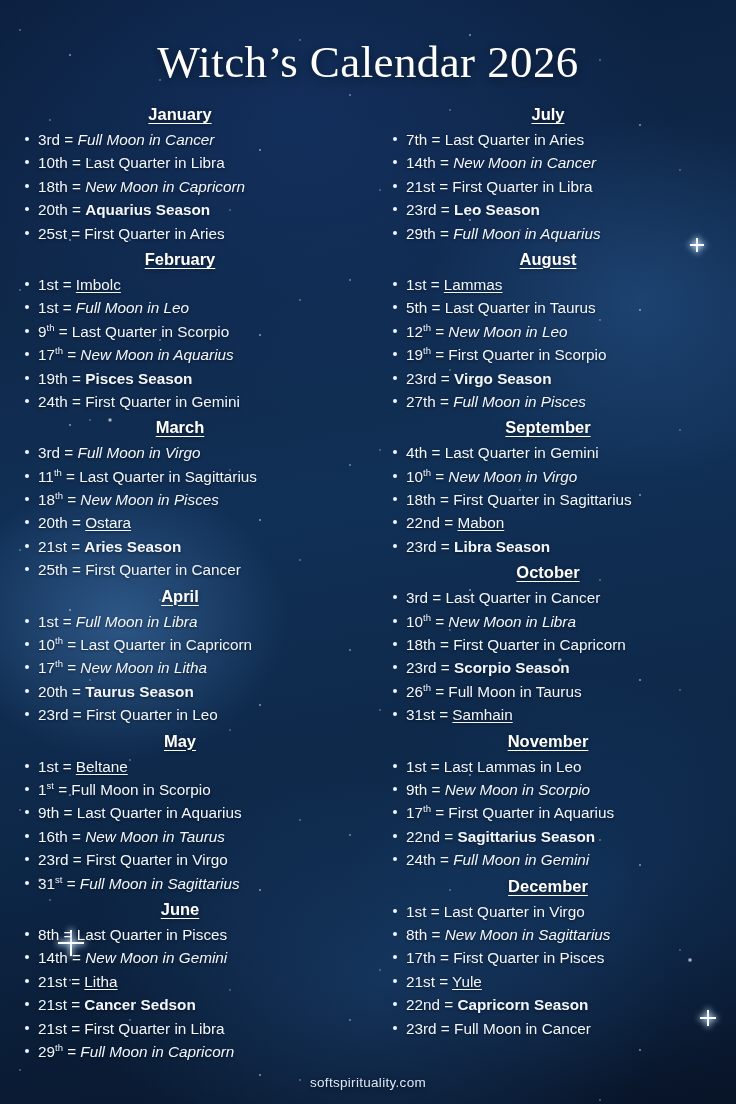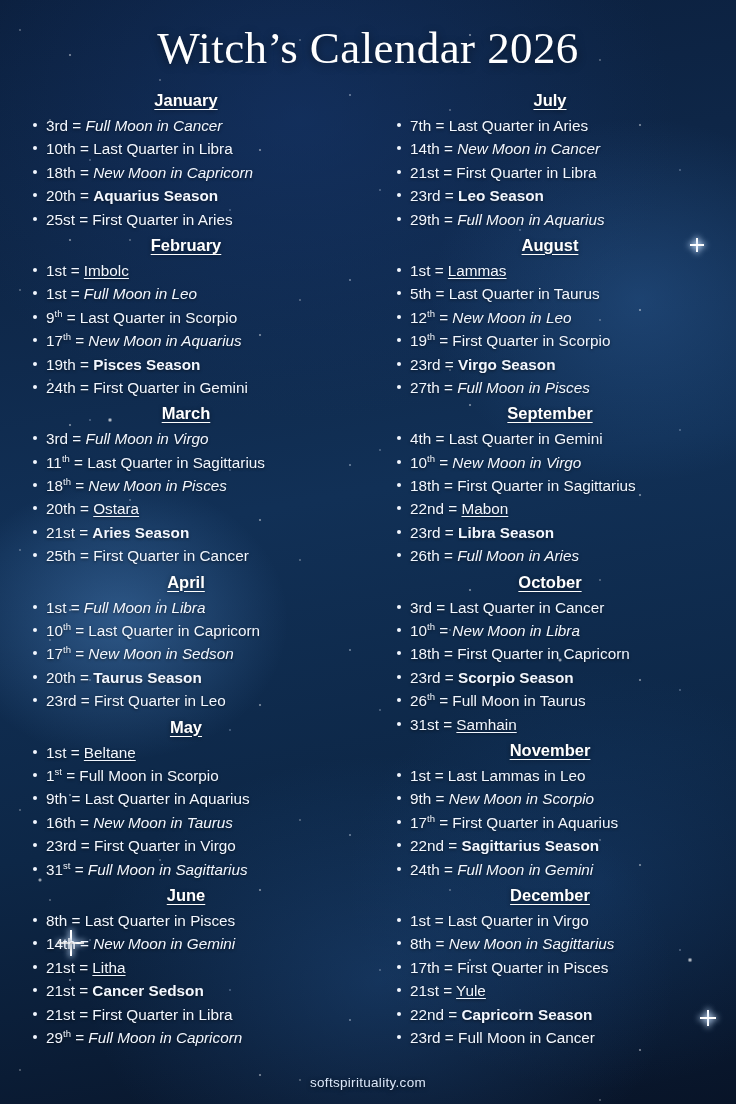--- a/index.html
+++ b/index.html
@@ -89,26 +89,26 @@
     z-index: 2;
     padding: 0;
   }
   h1 {
     font-family: "Liberation Serif", serif;
     font-weight: 400;
     font-size: 45px;
     text-align: center;
     letter-spacing: .4px;
     color: #ffffff;
-    padding-top: 22px;
+    padding-top: 36px;
     text-shadow: 0 2px 10px rgba(0,0,0,.45);
   }
   .columns {
     display: flex;
-    padding: 12px 16px 0 16px;
+    padding: 12px 16px 0 8px;
     gap: 24px;
   }
   .col { width: 50%; }
   .month {
     margin-bottom: 2px;
   }
   .month-name {
     text-align: center;
     font-weight: bold;
     font-size: 16.5px;
@@ -203,21 +203,21 @@
             <li><span>20th</span> = <span class="uline">Ostara</span></li>
             <li><span>21st</span> = <span class="bold">Aries Season</span></li>
             <li><span>25th</span> = <span class="">First Quarter in Cancer</span></li>
           </ul>
         </div>
         <div class="month">
           <div class="month-name">April</div>
           <ul class="events">
             <li><span>1st</span> = <span class="ital">Full Moon in Libra</span></li>
             <li><span>10<sup>th</sup></span> = <span class="">Last Quarter in Capricorn</span></li>
-            <li><span>17<sup>th</sup></span> = <span class="ital">New Moon in Sedson</span></li>
+            <li><span>17<sup>th</sup></span> = <span class="ital">New Moon in Litha</span></li>
             <li><span>20th</span> = <span class="bold">Taurus Season</span></li>
             <li><span>23rd</span> = <span class="">First Quarter in Leo</span></li>
           </ul>
         </div>
         <div class="month">
           <div class="month-name">May</div>
           <ul class="events">
             <li><span>1st</span> = <span class="uline">Beltane</span></li>
             <li><span>1<sup>st</sup></span> = <span class="">Full Moon in Scorpio</span></li>
             <li><span>9th</span> = <span class="">Last Quarter in Aquarius</span></li>
@@ -261,21 +261,20 @@
           </ul>
         </div>
         <div class="month">
           <div class="month-name">September</div>
           <ul class="events">
             <li><span>4th</span> = <span class="">Last Quarter in Gemini</span></li>
             <li><span>10<sup>th</sup></span> = <span class="ital">New Moon in Virgo</span></li>
             <li><span>18th</span> = <span class="">First Quarter in Sagittarius</span></li>
             <li><span>22nd</span> = <span class="uline">Mabon</span></li>
             <li><span>23rd</span> = <span class="bold">Libra Season</span></li>
-            <li><span>26th</span> = <span class="ital">Full Moon in Aries</span></li>
           </ul>
         </div>
         <div class="month">
           <div class="month-name">October</div>
           <ul class="events">
             <li><span>3rd</span> = <span class="">Last Quarter in Cancer</span></li>
             <li><span>10<sup>th</sup></span> = <span class="ital">New Moon in Libra</span></li>
             <li><span>18th</span> = <span class="">First Quarter in Capricorn</span></li>
             <li><span>23rd</span> = <span class="bold">Scorpio Season</span></li>
             <li><span>26<sup>th</sup></span> = <span class="">Full Moon in Taurus</span></li>

